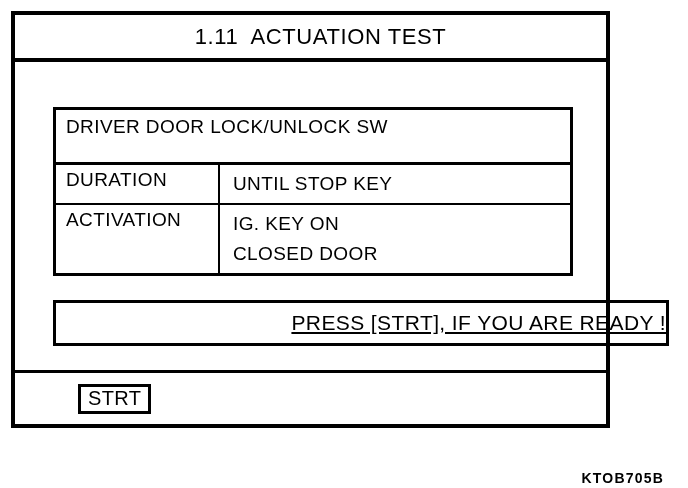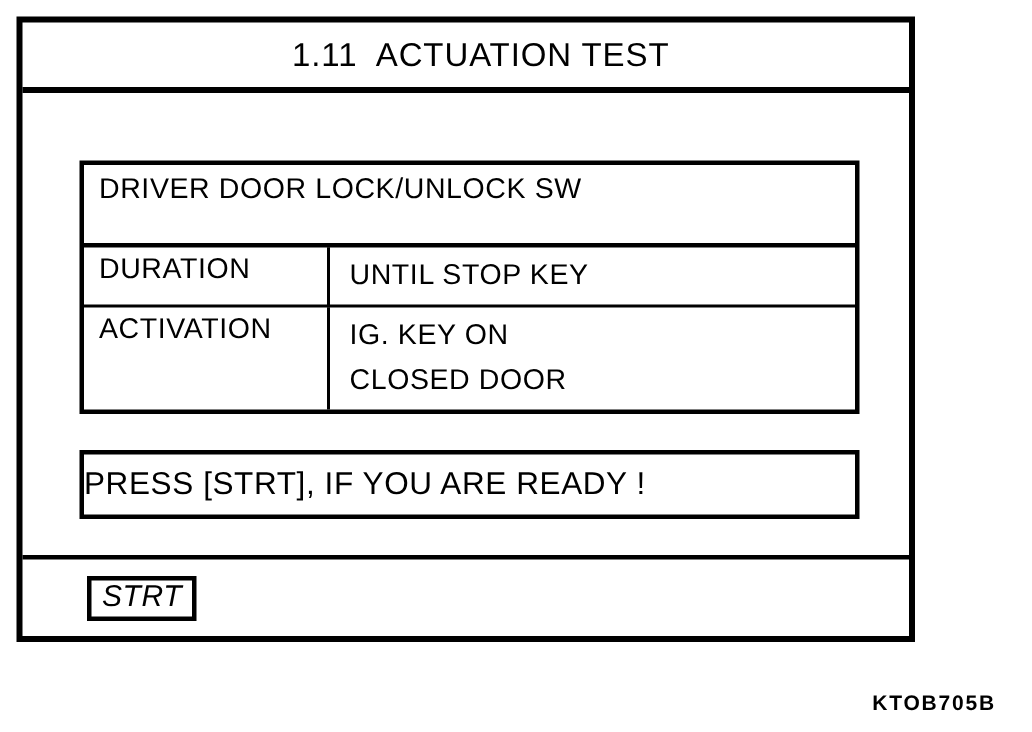--- a/index.html
+++ b/index.html
@@ -102,47 +102,47 @@
   .value-line {
     display: block;
     line-height: 1.55;
   }
 
   
   .prompt-box {
     position: absolute;
     left: 38px;
     top: 238px;
-    width: 520px;
+    width: 616px;
     height: 46px;
     border: 3px solid #000;
     box-sizing: border-box;
     display: flex;
     align-items: center;
-    justify-content: flex-start;
+    justify-content: flex-end;
+    text-decoration: underline;
   }
   .prompt-text {
     font-size: 21px;
     letter-spacing: 0.4px;
     white-space: pre;
   }
 
   
   .softkey-bar {
     position: absolute;
     left: 0;
     right: 0;
     bottom: 0;
     height: 54px;
     border-top: 3px solid #000;
     box-sizing: border-box;
     display: flex;
     align-items: center;
-    padding-left: 43px;
-    font-style: italic;
+    padding-left: 63px;
   }
   .softkey {
     border: 3px solid #000;
     box-sizing: border-box;
     height: 30px;
     min-width: 60px;
     display: flex;
     align-items: center;
     justify-content: center;
     padding: 0 7px;
@@ -150,21 +150,21 @@
     font-size: 20px;
     letter-spacing: 0.4px;
     background: #fff;
     cursor: pointer;
   }
 
   
   .figure-caption {
     position: absolute;
     right: 24px;
-    bottom: 12px;
+    bottom: 2px;
     font-size: 14px;
     font-weight: bold;
     letter-spacing: 1.2px;
     margin-top: 36px;
   }
 </style>
 </head>
 <body>
 
 <div class="screen-frame">

